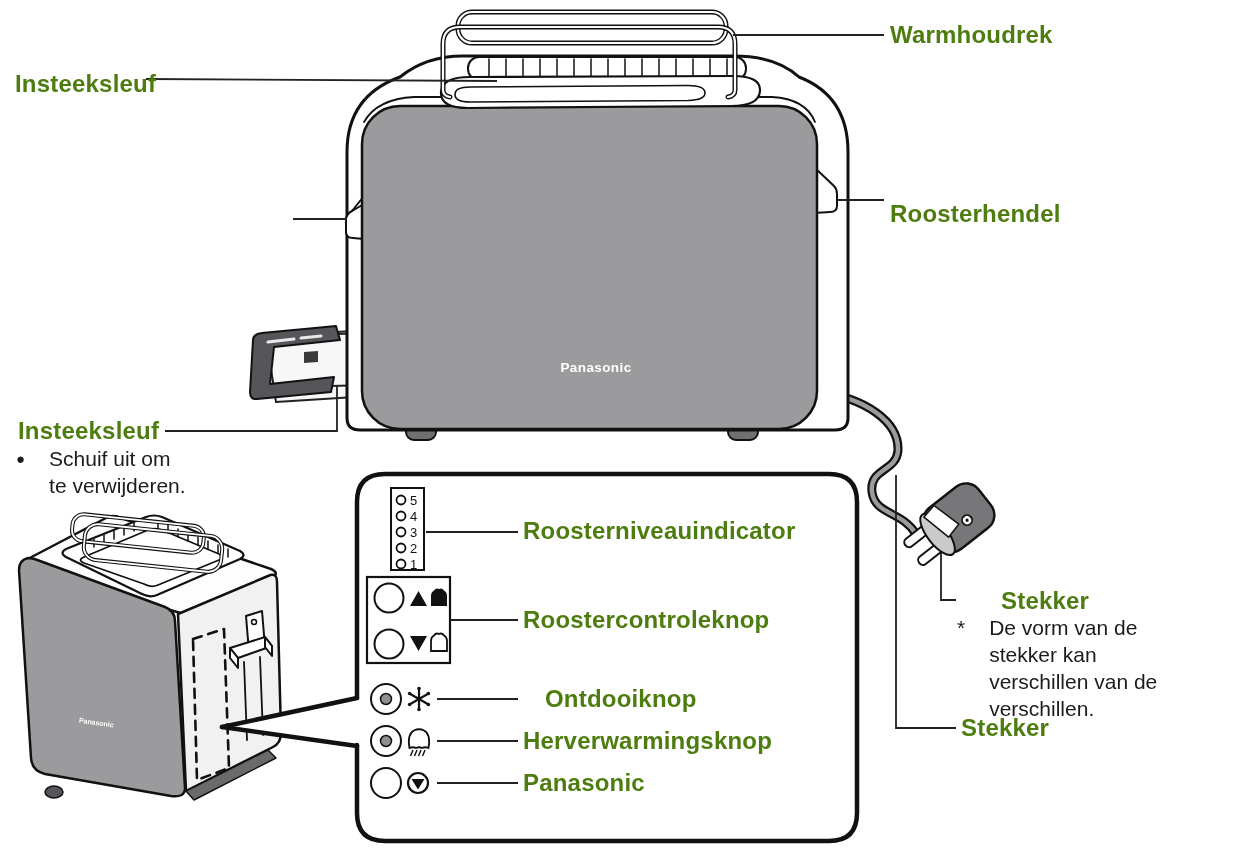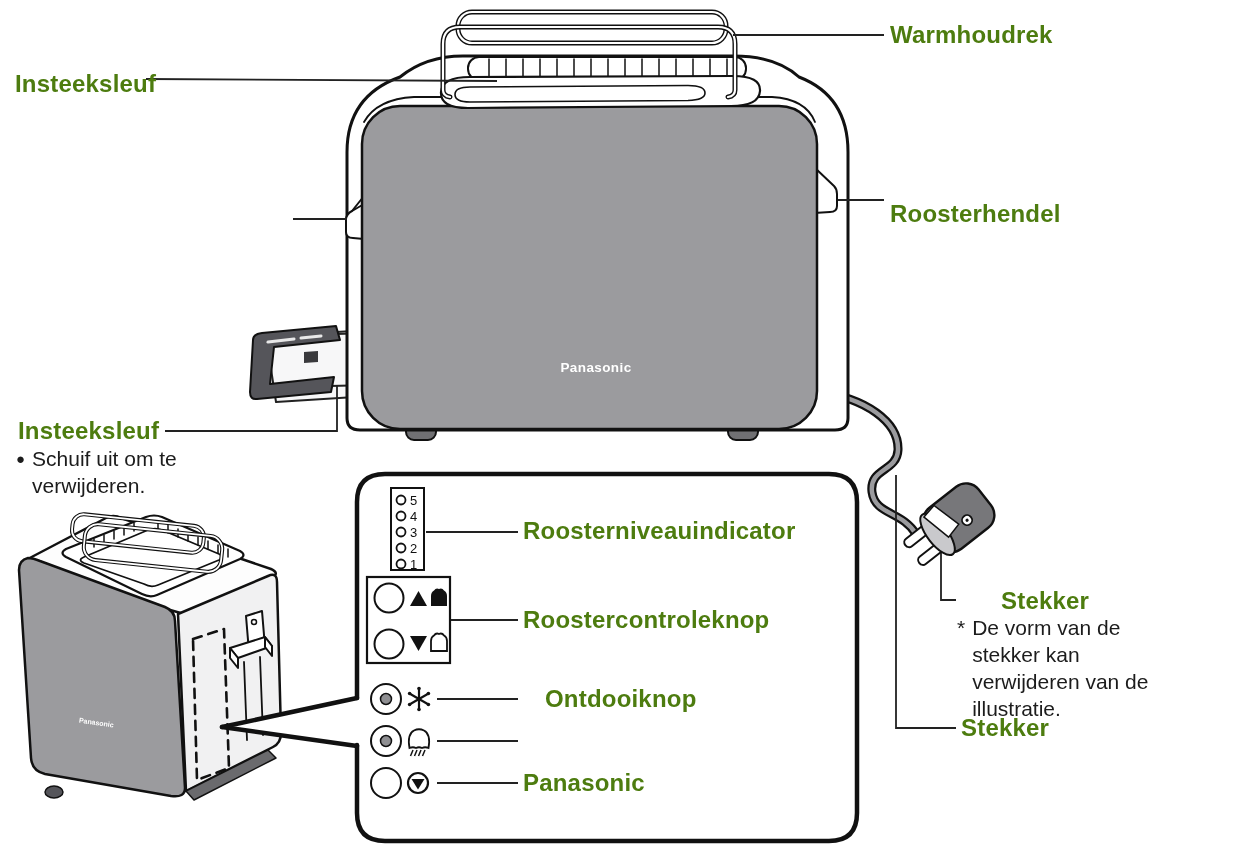--- a/index.html
+++ b/index.html
@@ -12,21 +12,21 @@
   .lbl {
     position:absolute; font-weight:bold; font-size:24px; line-height:23px;
     color:#4d7c0f; white-space:nowrap; letter-spacing:0.2px;
   }
   .note {
     position:absolute; font-size:21px; line-height:27px; color:#1c1c1c;
     display:flex; align-items:flex-start; gap:7px;
   }
   .note .marker { flex:0 0 auto; }
   .note .bullet-glyph { font-size:15px; line-height:27px; }
-  .note .txt { display:block; }
+  .note .txt { display:block;margin-left:17px; }
   .w170 { width:172px; }
   .w220 { width:224px; }
 </style>
 </head>
 <body>
 
 <div class="stage">
 
 <svg width="1248" height="851" viewBox="0 0 1248 851">
 
@@ -253,22 +253,23 @@
 <div class="lbl" style="left:18px; top:419px;">Insteeksleuf</div>
 
 <div class="note w170" style="left:16px; top:445px;">
   <span class="marker bullet-glyph">●</span>
   <span class="txt">Schuif uit om te verwijderen.</span>
 </div>
 
 <div class="lbl" style="left:523px; top:608px;">Roostercontroleknop</div>
 <div class="lbl" style="left:523px; top:519px;">Roosterniveauindicator</div>
 <div class="lbl" style="left:545px; top:687px;">Ontdooiknop</div>
+<div class="lbl" style="left:523px; top:729px;">Herverwarmingsknop</div>
 <div class="lbl" style="left:523px; top:771px;">Panasonic</div>
 
 <div class="lbl" style="left:1001px; top:589px;">Stekker</div>
 <div class="note w220" style="left:957px; top:614px;">
   <span class="marker">*</span>
-  <span class="txt">De vorm van de stekker kan verwijderen van de illustratie.</span>
+  <span class="txt">De vorm van de stekker kan verschillen van de verschillen.</span>
 </div>
 <div class="lbl" style="left:961px; top:716px;">Stekker</div>
 
 </div>
 
 </body></html>

